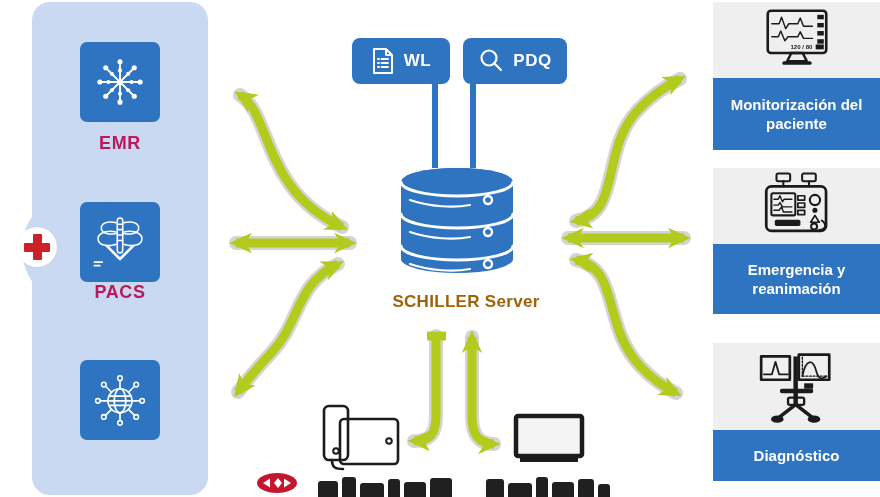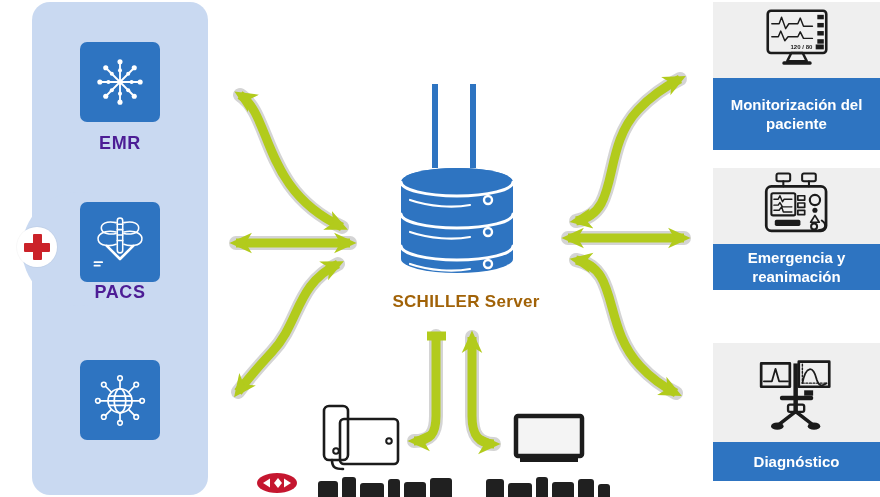--- a/index.html
+++ b/index.html
@@ -8,32 +8,32 @@
   
   .panel{position:absolute;left:32px;top:2px;width:176px;height:493px;background:#c9d9f1;border-radius:18px;}
   .bulge{position:absolute;left:-10px;top:190px;width:114px;height:114px;border-radius:50%;background:#c9d9f1;}
   .cross-badge{position:absolute;left:17px;top:227px;width:40px;height:40px;background:#fff;border-radius:50%;
                box-shadow:0 0 0 1px rgba(0,0,0,0.03);}
   .cross-v{position:absolute;left:15.5px;top:7px;width:9px;height:26px;background:#cb2229;border-radius:1px;}
   .cross-h{position:absolute;left:7px;top:15.5px;width:26px;height:9px;background:#cb2229;border-radius:1px;}
   .src-box{position:absolute;left:80px;width:80px;height:80px;background:#2e74c1;border-radius:7px;
            display:flex;align-items:center;justify-content:center;}
   .src-label{position:absolute;left:70px;width:100px;text-align:center;font-weight:bold;font-size:18px;
-             color:#4c1d95;letter-spacing:.6px;}
+             color:#be185d;letter-spacing:.6px;}
   
   .chip{position:absolute;height:46px;background:#2e74c1;border-radius:8px;display:flex;align-items:center;
         justify-content:center;gap:9px;color:#fff;font-weight:bold;font-size:17px;letter-spacing:.5px;}
   .stem{position:absolute;width:6px;background:#2e74c1;}
   .server-label{position:absolute;left:378px;top:292px;width:176px;text-align:center;font-weight:bold;
                 font-size:17px;color:#a16207;letter-spacing:.3px;}
   
   .card{position:absolute;left:713px;width:167px;display:flex;flex-direction:column;}
   .card-icon{background:#efefef;display:flex;align-items:center;justify-content:center;}
   .card-band{background:#2e74c1;color:#fff;font-weight:bold;font-size:15px;line-height:1.28;flex:1;
-             display:flex;align-items:center;justify-content:center;text-align:center;padding:4px 10px;box-sizing:border-box;}
+             display:flex;align-items:center;justify-content:center;text-align:center;padding:16px 10px;box-sizing:border-box;}
   
   .wht{stroke:#fff;fill:none;stroke-linecap:round;stroke-linejoin:round;}
   .ink{stroke:#1b1b1b;fill:none;stroke-linecap:round;stroke-linejoin:round;}
   .inkfill{fill:#1b1b1b;stroke:none;}
   svg{display:block;}
   .abs{position:absolute;}
   
   .cap-bar{position:absolute;bottom:-2px;background:#202020;border-radius:3px 3px 0 0;}
 </style>
 </head>
@@ -104,20 +104,36 @@
           <circle cx="40" cy="11.8" r="3"></circle>
           <circle cx="19.1" cy="20.1" r="3"></circle>
         <circle cx="11.5" cy="41" r="3"></circle>
           <circle cx="19.1" cy="61.9" r="3"></circle>
           <circle cx="40" cy="69.5" r="3"></circle>
           <circle cx="60.9" cy="61.9" r="3"></circle>
       </g>
     </svg>
   </div>
 
+  <div class="chip" style="left:352px;top:38px;width:98px;">
+    <svg width="24" height="28" viewBox="0 0 24 28">
+      <path class="wht" stroke-width="2" d="M3,2 H15 L21,8 V26 H3 Z M15,2 V8 H21"></path>
+      <g class="wht" stroke-width="1.8">
+        <path d="M7,12 H8 M10.5,12 H17 M7,16 H8 M10.5,16 H17 M7,20 H8 M10.5,20 H17"></path>
+      </g>
+    </svg>
+    <span>WL</span>
+  </div>
+  <div class="chip" style="left:463px;top:38px;width:104px;">
+    <svg width="26" height="26" viewBox="0 0 26 26">
+      <circle class="wht" stroke-width="2.2" cx="11" cy="10" r="7.5"></circle>
+      <path class="wht" stroke-width="2.2" d="M16.5,15.5 L23,22"></path>
+    </svg>
+    <span>PDQ</span>
+  </div>
   <div class="stem" style="left:432px;top:84px;height:84px;"></div>
   <div class="stem" style="left:470px;top:84px;height:84px;"></div>
 
   <svg class="abs" style="left:396px;top:160px;" width="122" height="118" viewBox="0 0 122 118">
     <path d="M5,22 v77 a56,14 0 0 0 112,0 v-77 a56,14 0 0 0 -112,0 z" fill="#2e74c1"></path>
     <ellipse cx="61" cy="22" rx="56" ry="14" fill="#2e74c1"></ellipse>
     <g class="wht" stroke-width="3">
       <path d="M5,22 a56,14 0 0 0 112,0"></path>
       <path d="M5,54 a56,14 0 0 0 112,0"></path>
       <path d="M5,86 a56,14 0 0 0 112,0"></path>

